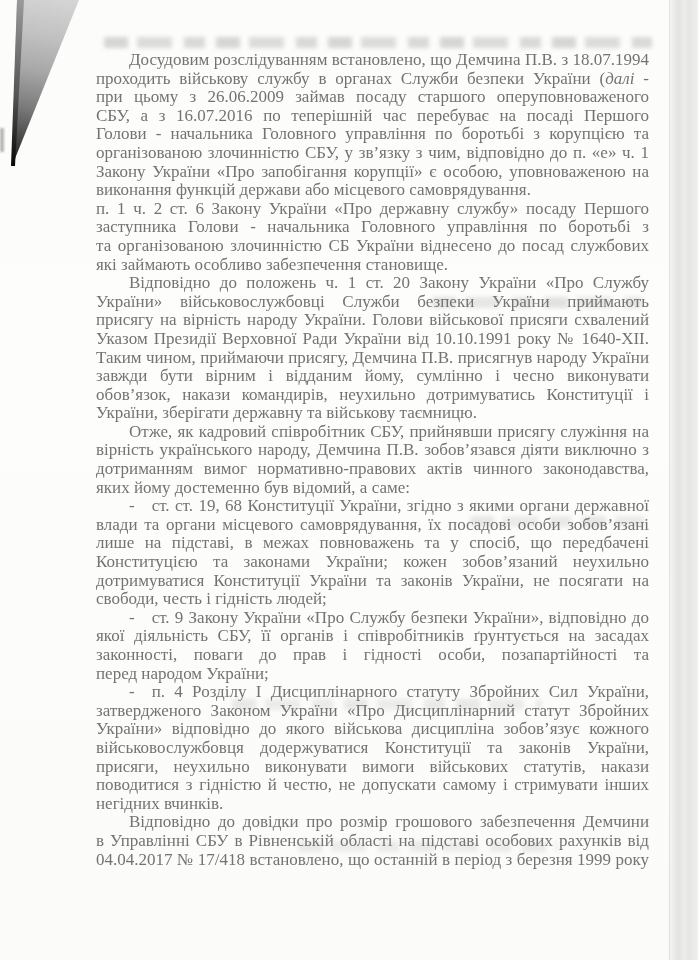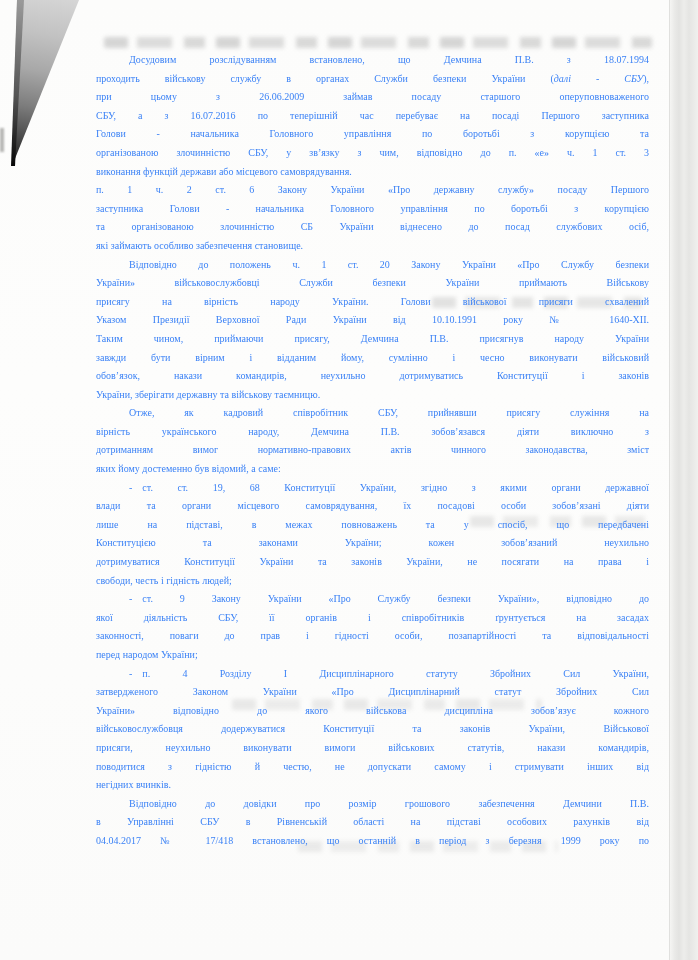--- a/index.html
+++ b/index.html
@@ -80,22 +80,22 @@
   .smudge.s2 { left: 432px; top: 297px; width: 210px; opacity: 0.38; }
   .smudge.s3 { left: 470px; top: 516px; width: 175px; opacity: 0.30; }
   .smudge.s4 { left: 232px; top: 699px; width: 310px; opacity: 0.28; }
   .smudge.s5 { left: 298px; top: 841px; width: 260px; opacity: 0.25; }
   
   .doc-text {
     position: absolute;
     left: 96px;
     top: 51px;
     width: 553px;
-    font-size: 10px;
-    color: #3b82f6;
+    font-size: 17px;
+    color: #737373;
     text-rendering: optimizeLegibility;
   }
   .line {
     height: 18.6px;
     line-height: 18.6px;
     overflow: hidden;
     text-align: justify;
     white-space: normal;
   }
   
@@ -125,20 +125,21 @@
 <div class="smudge s4"></div>
 <div class="smudge s5"></div>
 
 <div class="doc-text">
     <div class="line fill indent"><span>Досудовим розслідуванням встановлено, що Демчина П.В. з 18.07.1994</span></div>
     <div class="line fill"><span>проходить військову службу в органах Служби безпеки України (</span><span class="italic">далі - СБУ</span><span>),</span></div>
     <div class="line fill"><span>при цьому з 26.06.2009 займав посаду старшого оперуповноваженого</span></div>
     <div class="line fill"><span>СБУ, а з 16.07.2016 по теперішній час перебуває на посаді Першого заступника</span></div>
     <div class="line fill"><span>Голови - начальника Головного управління по боротьбі з корупцією та</span></div>
     <div class="line fill"><span>організованою злочинністю СБУ, у зв’язку з чим, відповідно до п. «е» ч. 1 ст. 3</span></div>
+    <div class="line fill"><span>Закону України «Про запобігання корупції» є особою, уповноваженою на</span></div>
     <div class="line"><span>виконання функцій держави або місцевого самоврядування.</span></div>
     <div class="line fill"><span>п. 1 ч. 2 ст. 6 Закону України «Про державну службу» посаду Першого</span></div>
     <div class="line fill"><span>заступника Голови - начальника Головного управління по боротьбі з корупцією</span></div>
     <div class="line fill"><span>та організованою злочинністю СБ України віднесено до посад службових осіб,</span></div>
     <div class="line"><span>які займають особливо забезпечення становище.</span></div>
     <div class="line fill indent"><span>Відповідно до положень ч. 1 ст. 20 Закону України «Про Службу безпеки</span></div>
     <div class="line fill"><span>України» військовослужбовці Служби безпеки України приймають Військову</span></div>
     <div class="line fill"><span>присягу на вірність народу України. Голови військової присяги схвалений</span></div>
     <div class="line fill"><span>Указом Президії Верховної Ради України від 10.10.1991 року № 1640-XII.</span></div>
     <div class="line fill"><span>Таким чином, приймаючи присягу, Демчина П.В. присягнув народу України</span></div>

